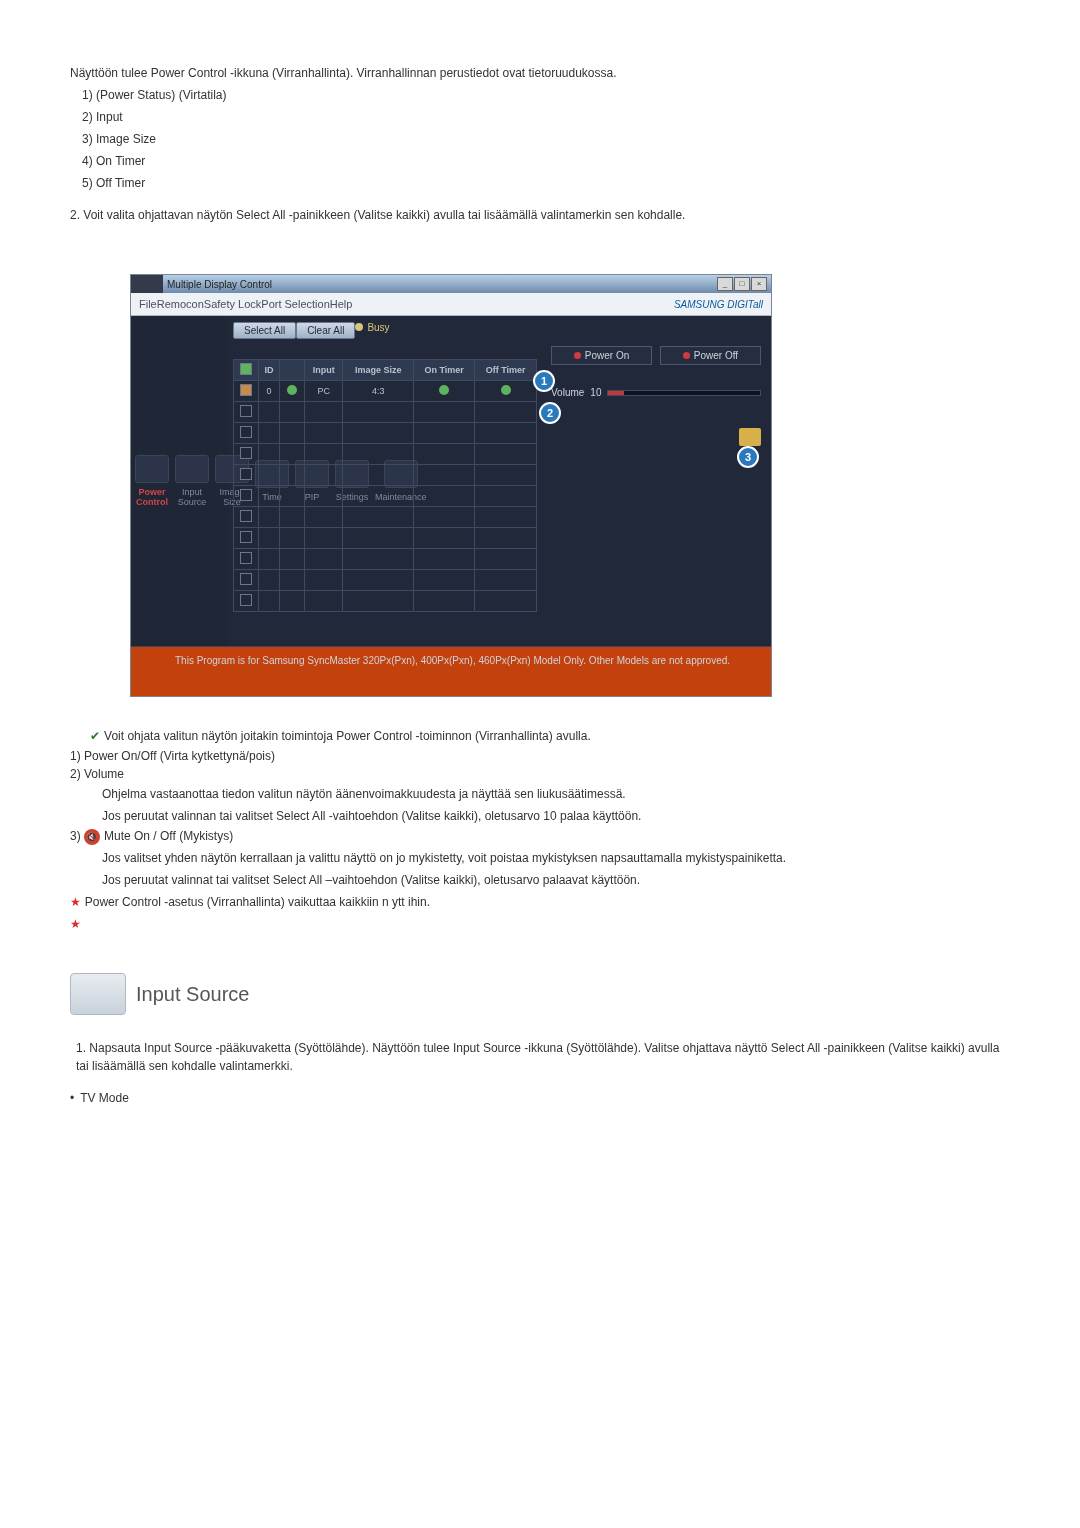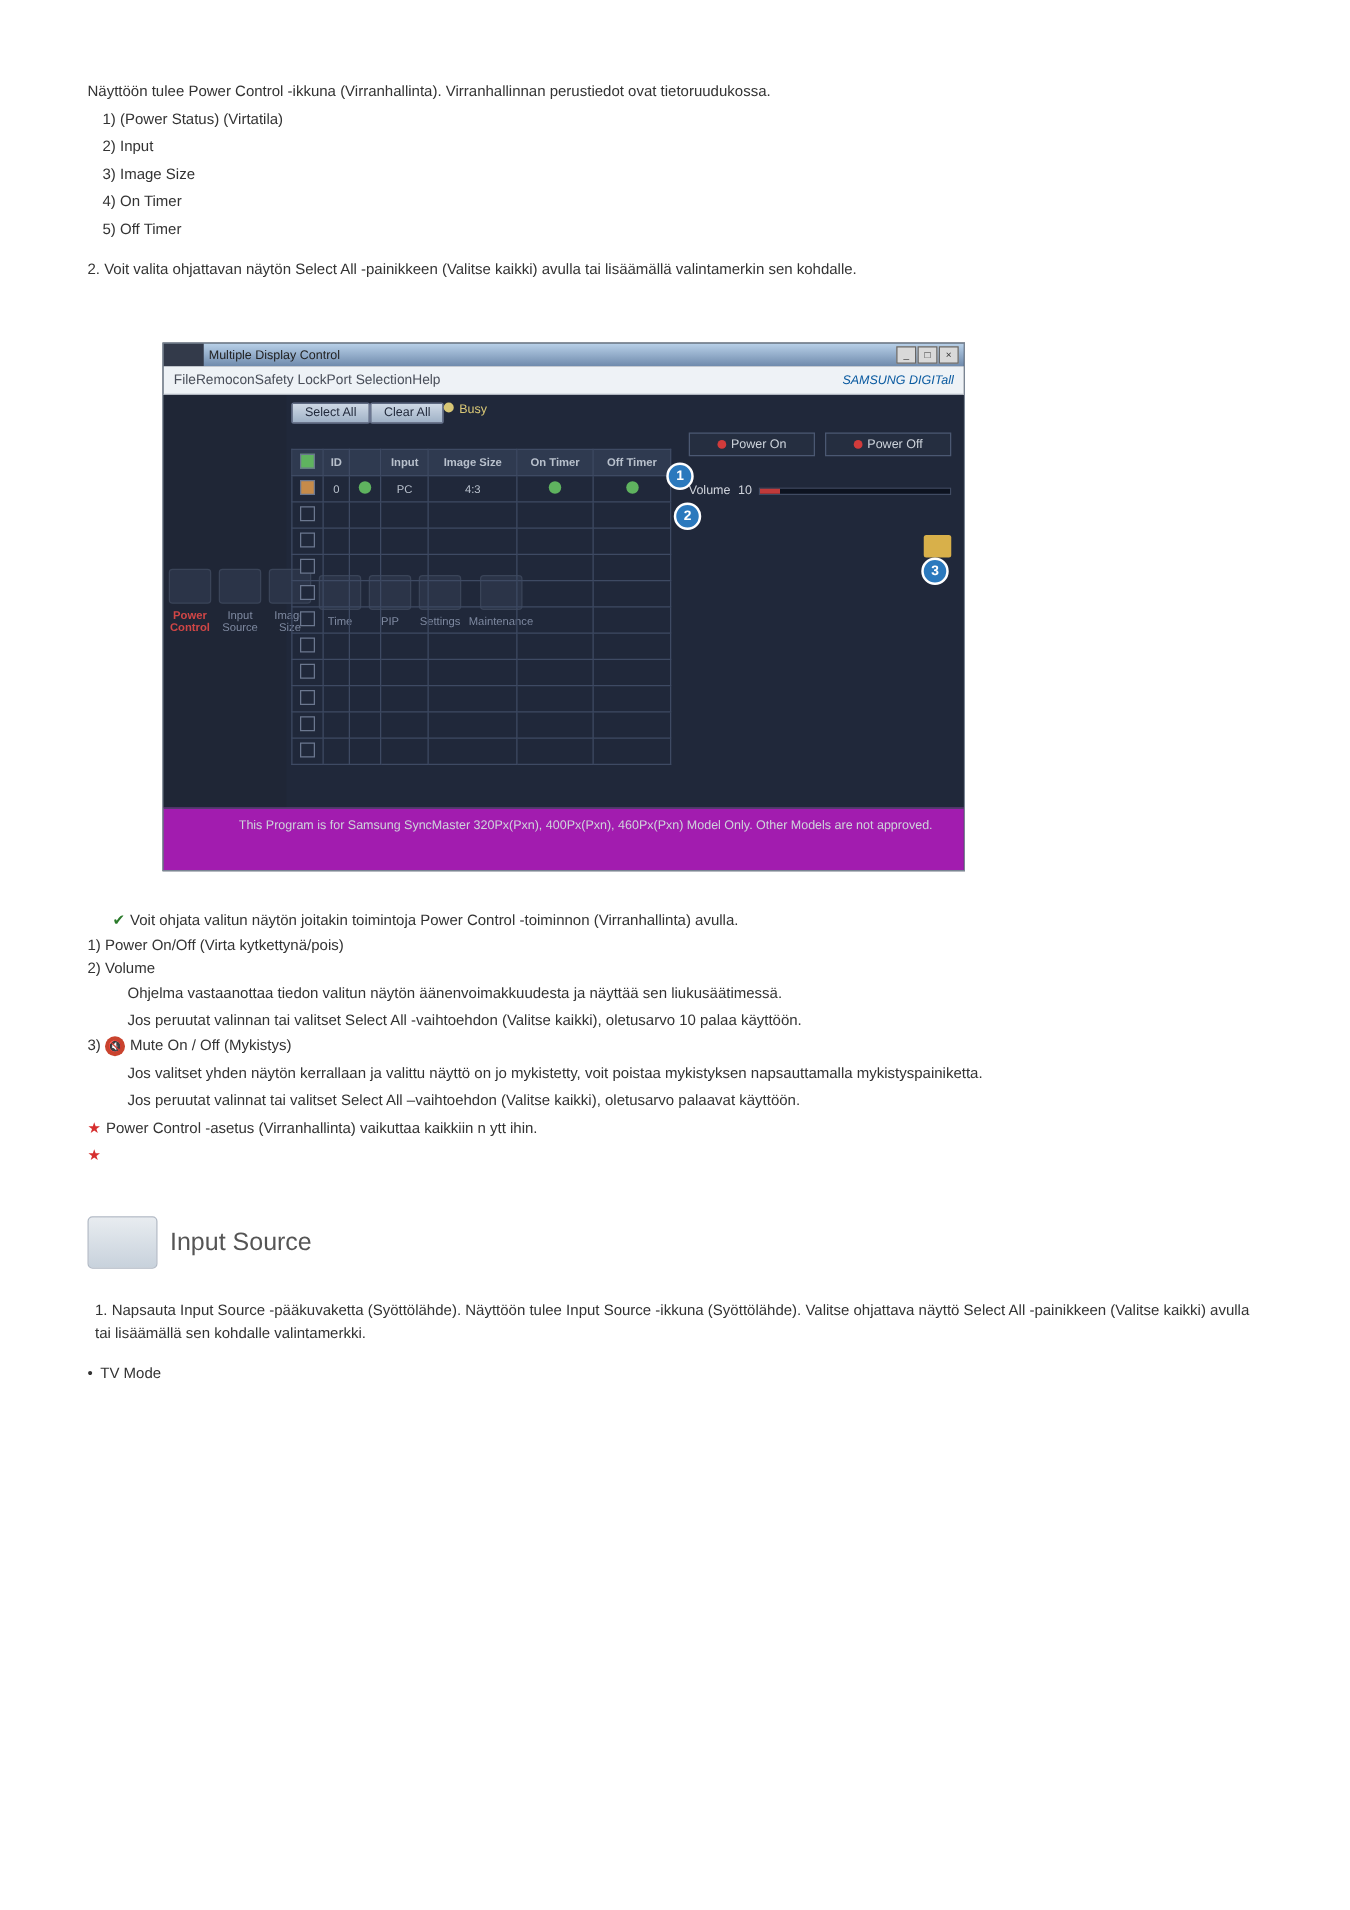--- a/index.html
+++ b/index.html
@@ -100,21 +100,21 @@
   .mute-icon { margin-top:30px; width:22px;height:18px;background:#d8b04a;border-radius:2px; float:right;}
   .callout {
     position:absolute; width:18px;height:18px;border-radius:50%;
     background:#2b79bd; border:2px solid #fff; color:#fff;
     font-size:11px; font-weight:bold; display:flex;align-items:center;justify-content:center;
   }
   .c1{ top:54px; right:216px;}
   .c2{ top:86px; right:210px;}
   .c3{ top:130px; right:12px;}
   .footer-msg {
-    padding: 8px 12px 30px 60px; background:#a21caf; color:#cfd3db; font-size:10px;
+    padding: 8px 12px 30px 44px; background:#c2410c; color:#cfd3db; font-size:10px;
     position:relative;
     border-top:1px solid #3b455b;
   }
   .section-head { display:flex; align-items:center; gap:10px; margin:40px 0 24px 0;}
   .section-icon {
     width:54px; height:40px;
     background:linear-gradient(#e8ecf0,#c8d2dc);
     border:1px solid #b0b8c4; border-radius:4px;
   }
   .section-title { font-size:20px; color:#555; }

